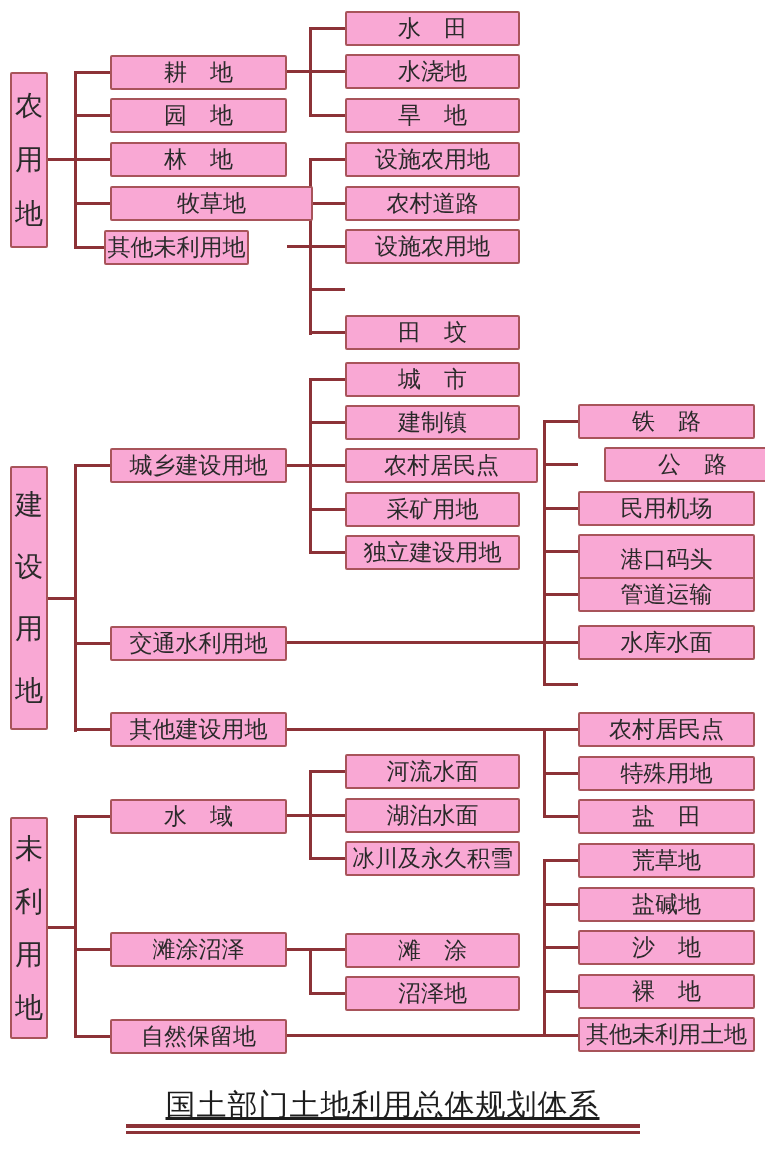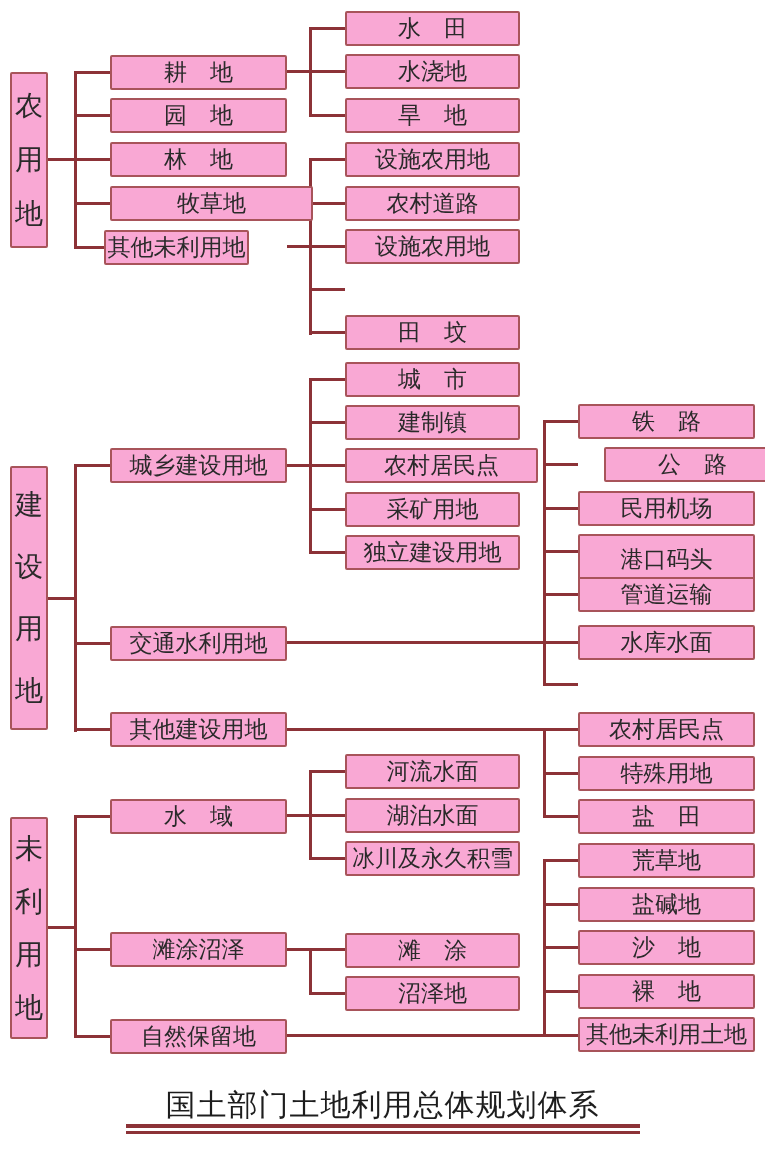--- a/index.html
+++ b/index.html
@@ -13,21 +13,21 @@
     display:flex;align-items:center;justify-content:center;
     font-size:23px;color:#2a2a2a;white-space:nowrap;z-index:2;
   }
   .root{
     font-size:28px;white-space:normal;word-break:break-all;
     text-align:center;padding:0 1px;
   }
   .ln{position:absolute;background:#8c3237;z-index:1;}
   .title{
     position:absolute;left:0;top:1085px;width:765px;text-align:center;
-    font-size:30px;color:#1d1d1d;letter-spacing:1px;z-index:2;
+    font-size:30px;color:#1d1d1d;letter-spacing:1px;z-index:2;text-decoration:underline;
   }
 </style>
 </head>
 <body>
 
 <div class="stage">
 
   <div class="box root" style="left:10px;top:72px;width:38px;height:176px;line-height:54px">农用地</div>
   <div class="box root" style="left:10px;top:466px;width:38px;height:264px;line-height:62px">建设用地</div>
   <div class="box root" style="left:10px;top:817px;width:38px;height:222px;line-height:53px">未利用地</div>

